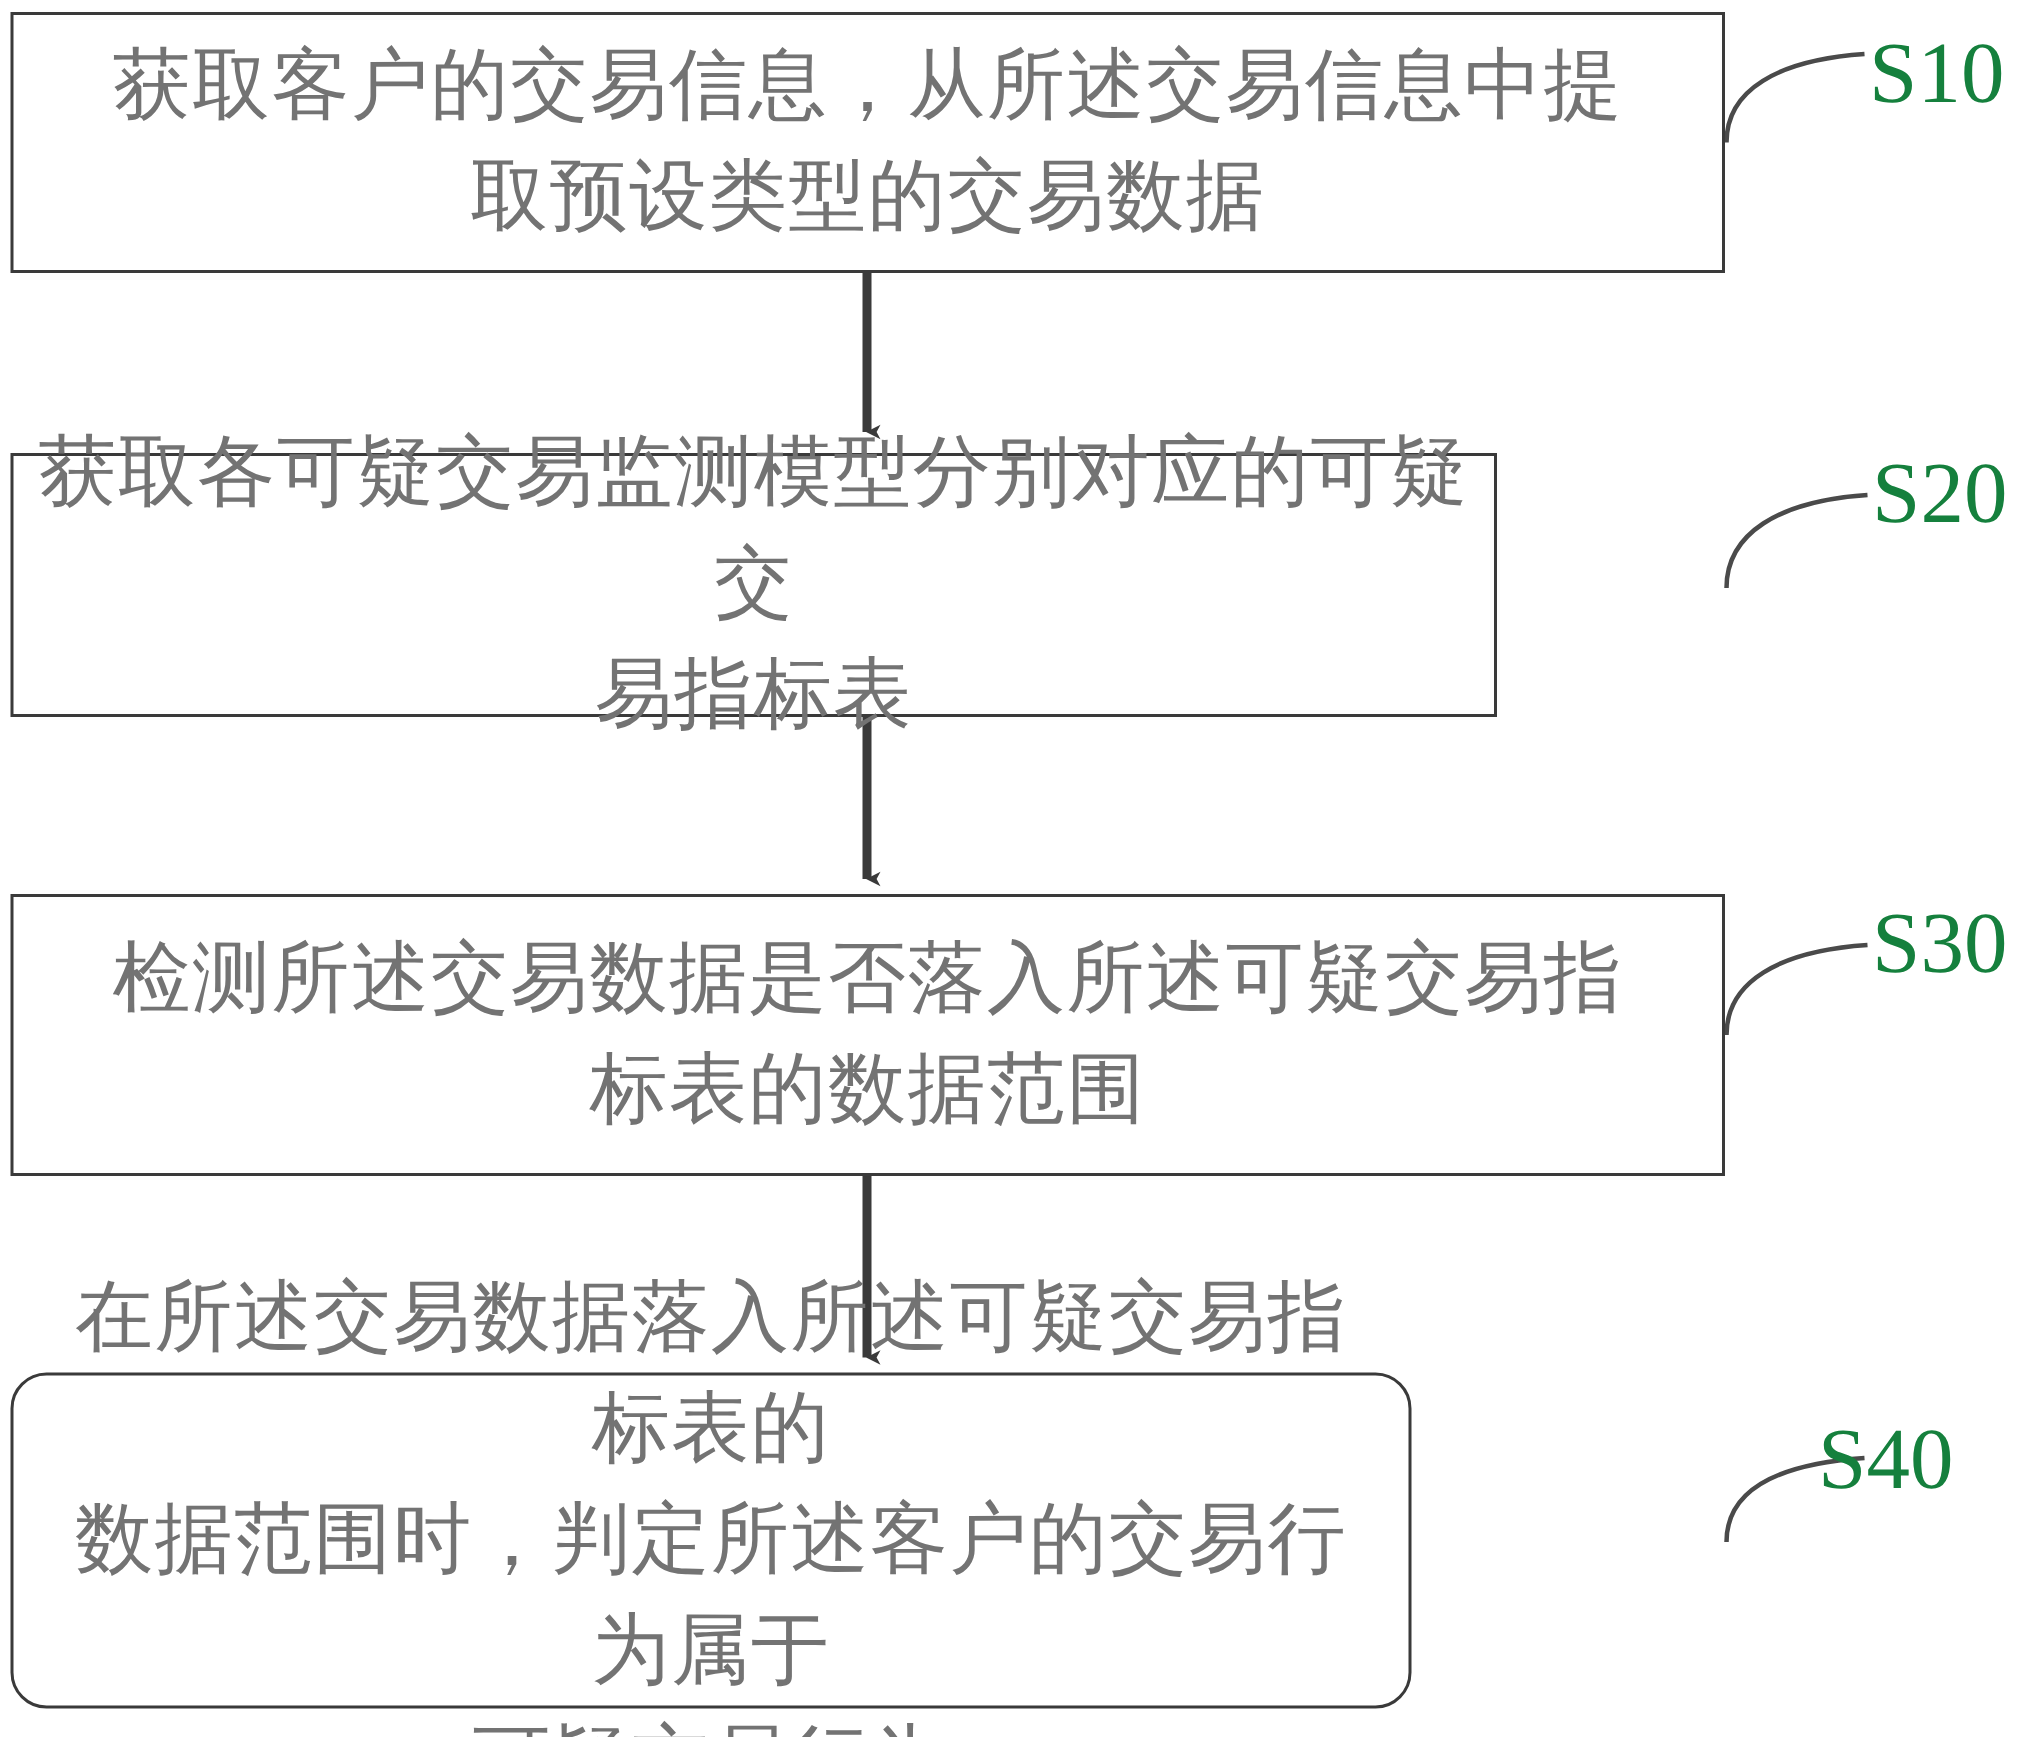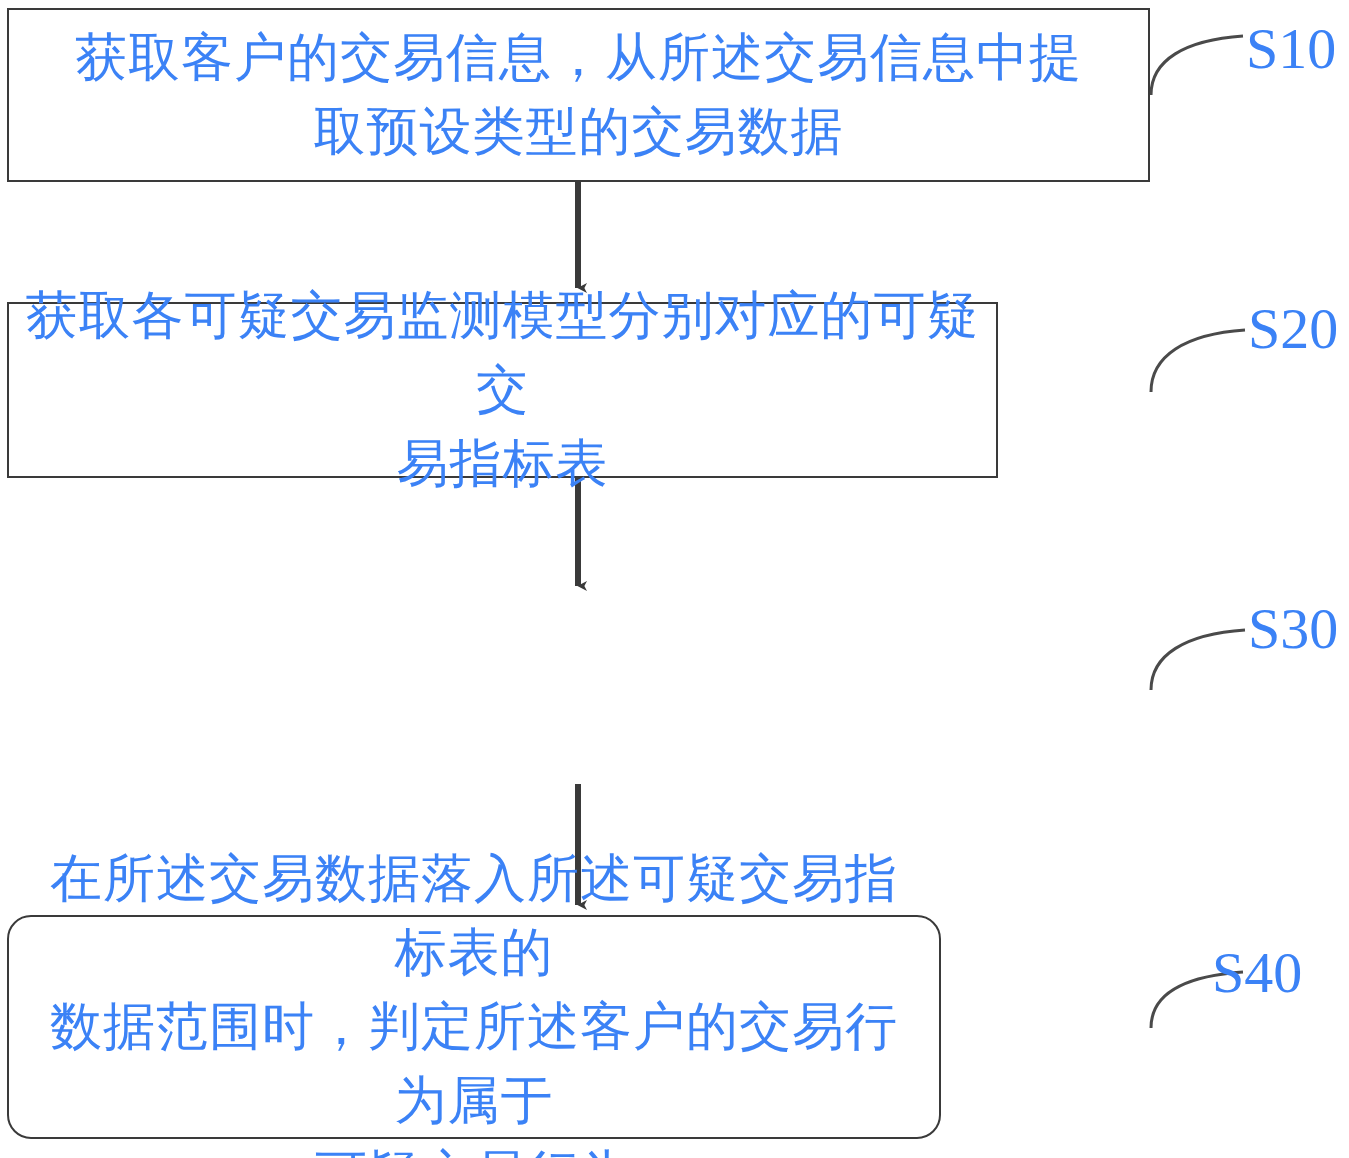--- a/index.html
+++ b/index.html
@@ -34,32 +34,32 @@
   }
 
   .step-text {
     display: block;
     width: 100%;
     text-align: center;
     font-family: "Liberation Serif", "DejaVu Serif", serif;
     font-size: 52px;
     line-height: 74px;
     letter-spacing: 1px;
-    color: #3b82f6;
+    color: #737373;
     padding: 0 16px;
     box-sizing: border-box;
     white-space: pre-line;
   }
 
   .step-label {
     position: absolute;
     font-family: "Liberation Serif", "DejaVu Serif", serif;
     font-size: 58px;
     line-height: 58px;
-    color: #3b82f6;
+    color: #15803d;
     letter-spacing: 0px;
     white-space: nowrap;
   }
 
   .connector-svg {
     position: absolute;
     left: 0;
     top: 0;
     width: 1349px;
     height: 1158px;
@@ -107,20 +107,24 @@
   <div class="step-box" id="box-s10">
     <span class="step-text">获取客户的交易信息，从所述交易信息中提
 取预设类型的交易数据</span>
   </div>
 
   <div class="step-box" id="box-s20">
     <span class="step-text">获取各可疑交易监测模型分别对应的可疑交
 易指标表</span>
   </div>
 
+  <div class="step-box" id="box-s30">
+    <span class="step-text">检测所述交易数据是否落入所述可疑交易指
+标表的数据范围</span>
+  </div>
 
   <div class="step-box" id="box-s40">
     <span class="step-text">在所述交易数据落入所述可疑交易指标表的
 数据范围时，判定所述客户的交易行为属于
 可疑交易行为</span>
   </div>
 
   <div class="step-label" id="label-s10">S10</div>
   <div class="step-label" id="label-s20">S20</div>
   <div class="step-label" id="label-s30">S30</div>

